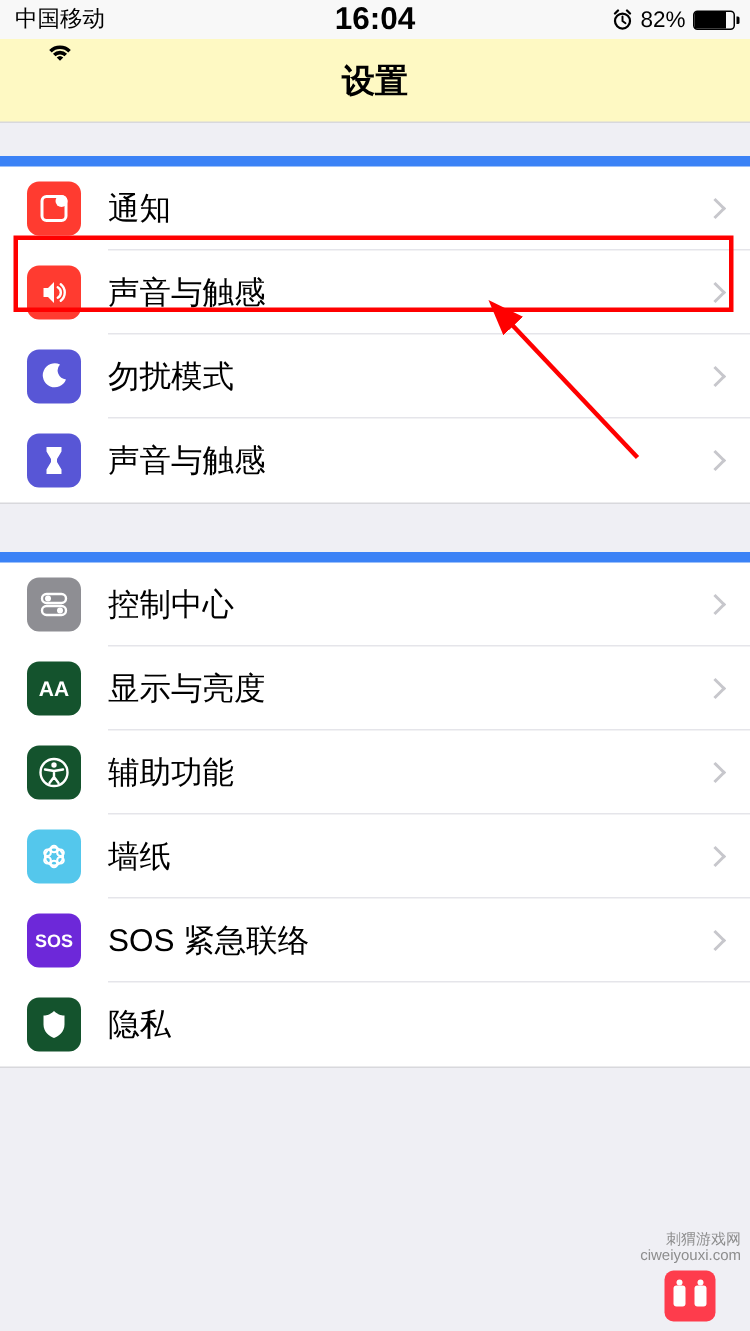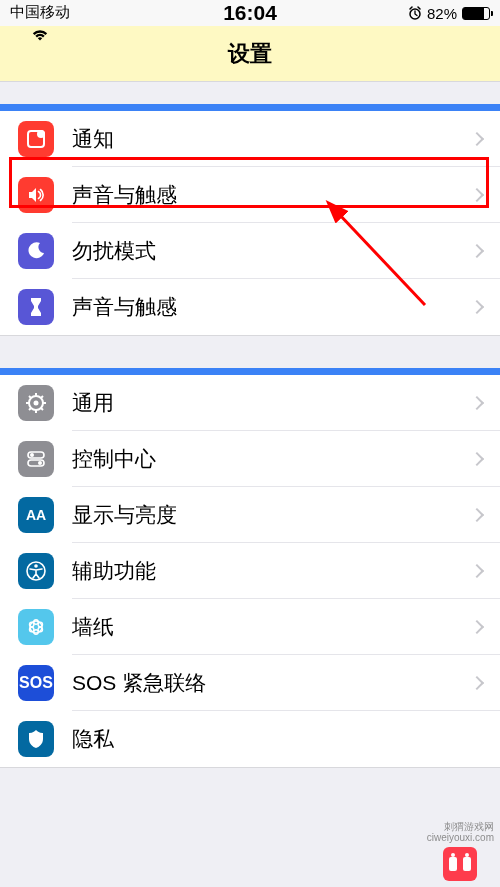--- a/index.html
+++ b/index.html
@@ -124,24 +124,24 @@
   }
   .watermark .logo {
     width: 34px; height: 34px;
     background: #ff3344;
     border-radius: 6px;
   }
   
   .ic-red  { background: #ff3b30; }
   .ic-purple { background: #5856d6; }
   .ic-grey { background: #8e8e93; }
-  .ic-blue { background: #0369a1; }
+  .ic-blue { background: #14532d; }
   .ic-cyan { background: #54c7ec; }
   .ic-siri { background: linear-gradient(135deg,#1a0a3a,#2a1a5a); }
-  .ic-sos { background: #1d4ed8; color:#fff; font-weight:700; font-size:16px; }
+  .ic-sos { background: #6d28d9; color:#fff; font-weight:700; font-size:12px; }
   .ic-green { background: #34c759; }
 </style>
 </head>
 <body>
 
 <div class="status-bar">
   <div class="status-left">
     <div class="signal-bars">
       <span></span>
         <span></span>
@@ -214,41 +214,20 @@
     <span class="chevron"></span>
   </div>
 </div>
 
 <div class="spacer" style="height:32px;"></div>
 
 <div class="group">
   <div class="row">
     <div class="icon ic-grey">
       <svg width="22" height="22" viewBox="0 0 22 22">
-          <circle cx="11" cy="11" r="7" fill="none" stroke="#fff" stroke-width="2"></circle>
-          <circle cx="11" cy="11" r="2.5" fill="#fff"></circle>
-          <g stroke="#fff" stroke-width="2">
-            <line x1="11" y1="1" x2="11" y2="4"></line>
-            <line x1="11" y1="18" x2="11" y2="21"></line>
-            <line x1="1" y1="11" x2="4" y2="11"></line>
-            <line x1="18" y1="11" x2="21" y2="11"></line>
-            <line x1="4" y1="4" x2="6" y2="6"></line>
-            <line x1="16" y1="16" x2="18" y2="18"></line>
-            <line x1="4" y1="18" x2="6" y2="16"></line>
-            <line x1="16" y1="6" x2="18" y2="4"></line>
-          </g>
-        </svg>
-    </div>
-    <span class="label">通用</span>
-    <span class="chevron"></span>
-    <div class="sep"></div>
-  </div>
-  <div class="row">
-    <div class="icon ic-grey">
-      <svg width="22" height="22" viewBox="0 0 22 22">
           <rect x="3" y="4" width="16" height="6" rx="3" fill="none" stroke="#fff" stroke-width="1.6"></rect>
           <circle cx="7" cy="7" r="2" fill="#fff"></circle>
           <rect x="3" y="12" width="16" height="6" rx="3" fill="none" stroke="#fff" stroke-width="1.6"></rect>
           <circle cx="15" cy="15" r="2" fill="#fff"></circle>
         </svg>
     </div>
     <span class="label">控制中心</span>
     <span class="chevron"></span>
     <div class="sep"></div>
   </div>

